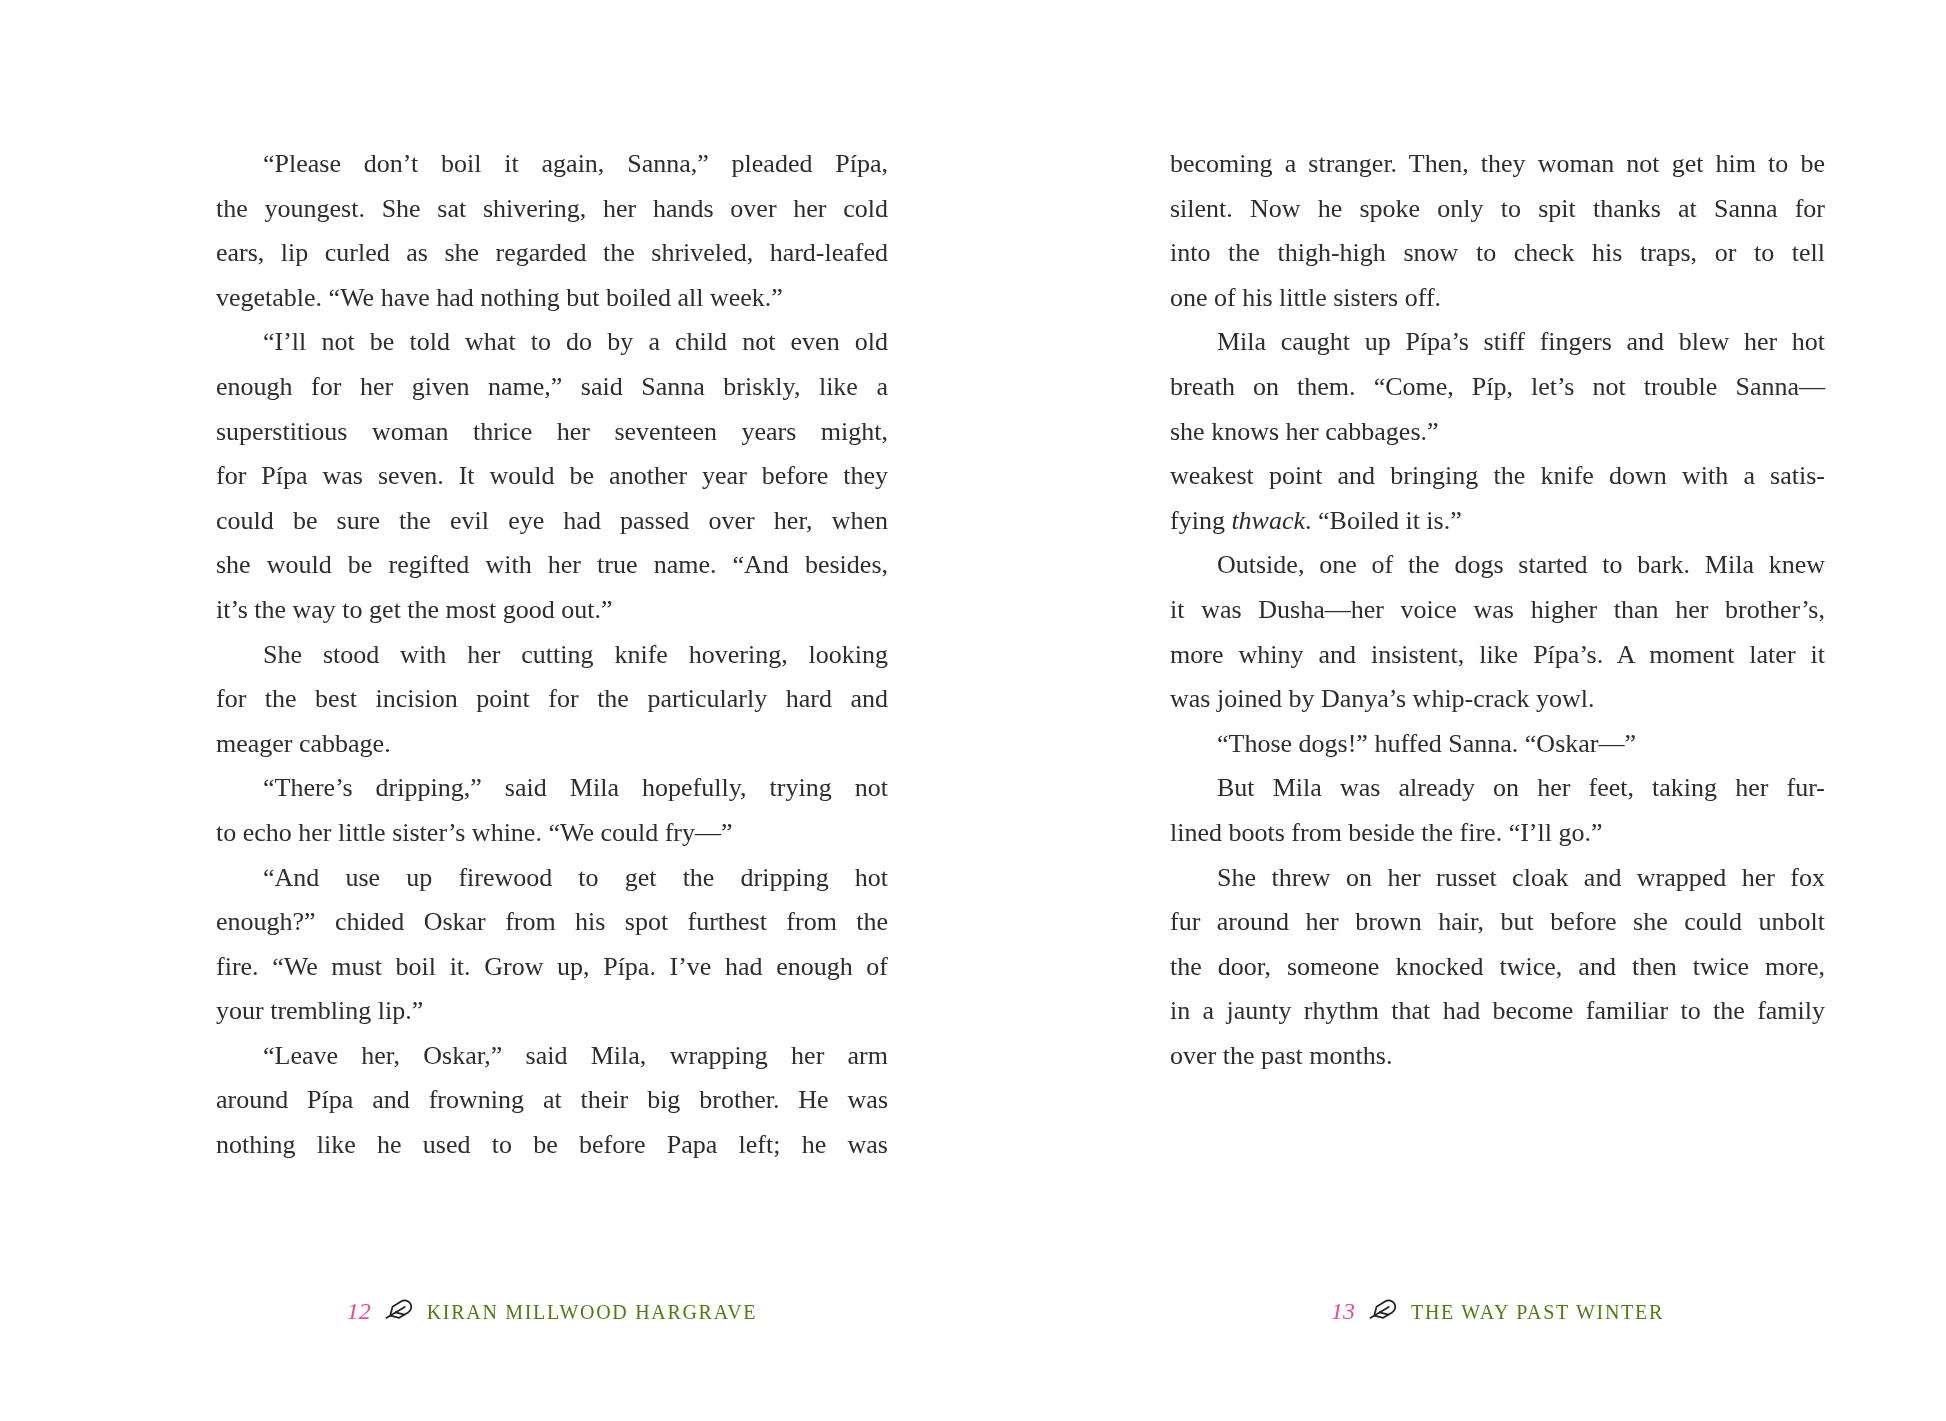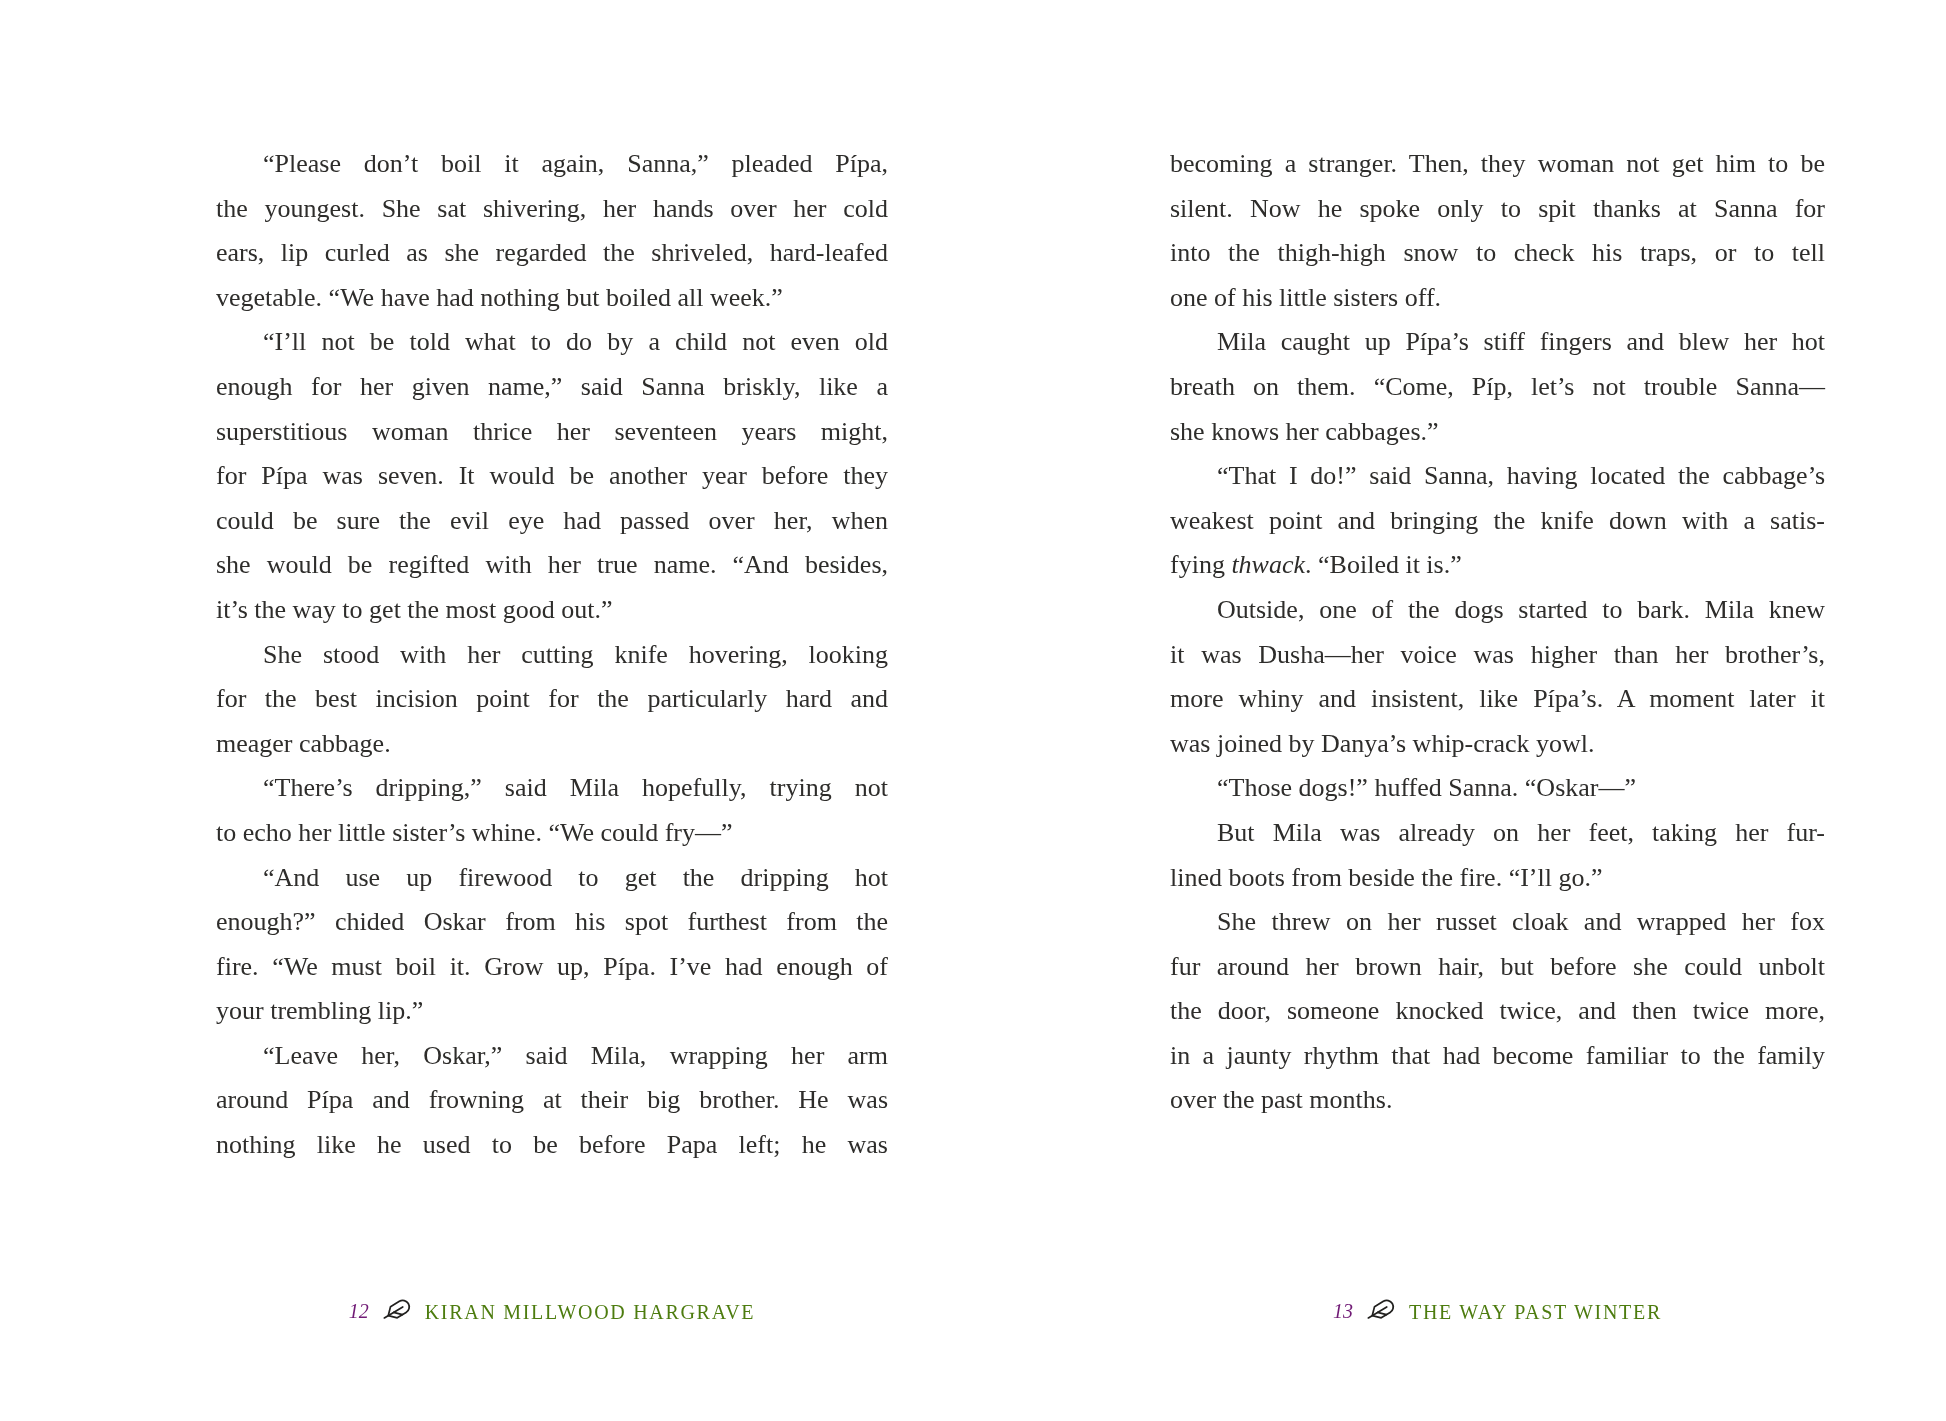--- a/index.html
+++ b/index.html
@@ -39,22 +39,22 @@
     align-items: center;
     justify-content: center;
     gap: 13px;
     height: 30px;
   }
   #footer-0 { left: 172px; width: 672px; }
   #footer-1 { left: 1126px; width: 655px; }
 
   .pagenum {
     font-style: italic;
-    font-size: 20px;
-    color: #701a75;
+    font-size: 24px;
+    color: #ec4899;
     transform: translateY(-1px);
   }
   .feather {
     display: inline-flex;
     align-items: center;
     transform: rotate(14deg) translateY(-2px);
   }
   .feather svg { display: block; }
   .running {
     font-size: 20px;
@@ -109,21 +109,20 @@
 
   <section class="page">
     <div class="text-col" id="col-1">
         <div class="line">becoming a stranger. Then, they woman not get him to be</div>
         <div class="line">silent. Now he spoke only to spit thanks at Sanna for</div>
         <div class="line">into the thigh-high snow to check his traps, or to tell</div>
         <div class="line end">one of his little sisters off.</div>
         <div class="line indent">Mila caught up Pípa’s stiff fingers and blew her hot</div>
         <div class="line">breath on them. “Come, Píp, let’s not trouble Sanna—</div>
         <div class="line end">she knows her cabbages.”</div>
-        <div class="line indent">“That I do!” said Sanna, having located the cabbage’s</div>
         <div class="line">weakest point and bringing the knife down with a satis-</div>
         <div class="line end">fying <em>thwack</em>. “Boiled it is.”</div>
         <div class="line indent">Outside, one of the dogs started to bark. Mila knew</div>
         <div class="line">it was Dusha—her voice was higher than her brother’s,</div>
         <div class="line">more whiny and insistent, like Pípa’s. A moment later it</div>
         <div class="line end">was joined by Danya’s whip-crack yowl.</div>
         <div class="line indent end">“Those dogs!” huffed Sanna. “Oskar—”</div>
         <div class="line indent">But Mila was already on her feet, taking her fur-</div>
         <div class="line end">lined boots from beside the fire. “I’ll go.”</div>
         <div class="line indent">She threw on her russet cloak and wrapped her fox</div>

